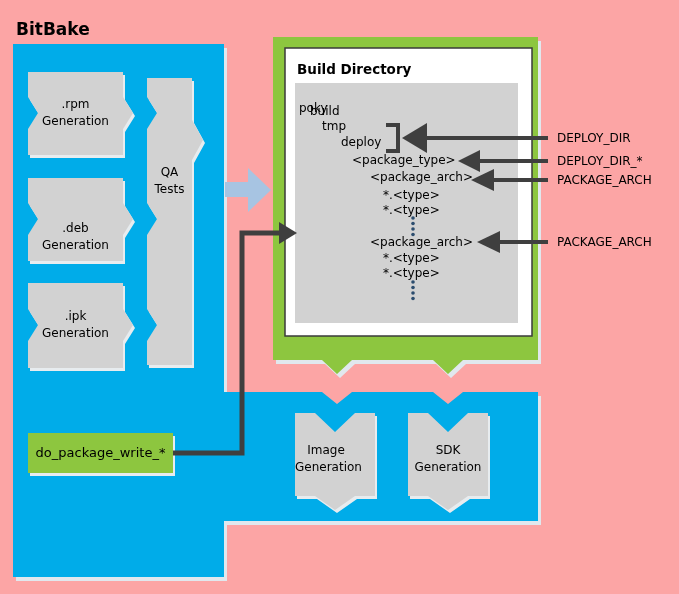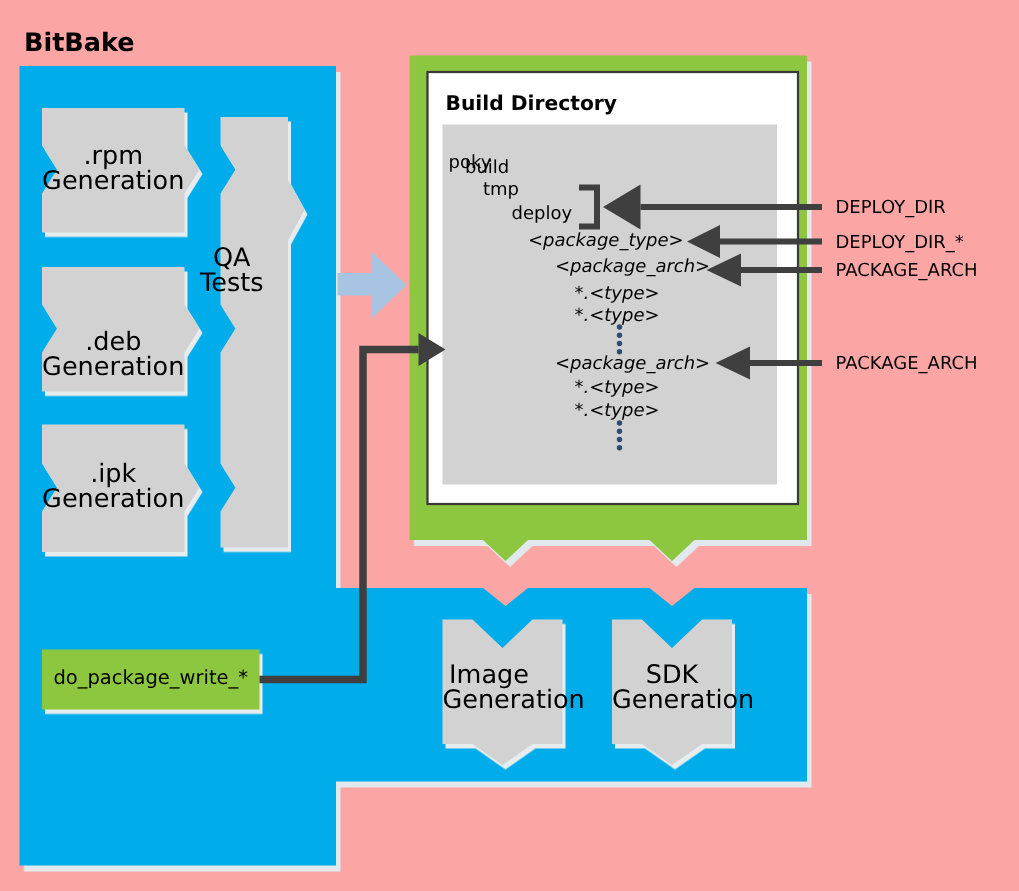--- a/index.html
+++ b/index.html
@@ -3,23 +3,23 @@
 <meta charset="utf-8">
 <style>
   html,body{margin:0;padding:0;background:#ffffff;}
   #stage{
     position:relative;width:679px;height:594px;background:#fca5a5;overflow:hidden;
     font-family:"DejaVu Sans","Liberation Sans",sans-serif;color:#000;
   }
   #shapes{position:absolute;left:0;top:0;}
   .txt{position:absolute;white-space:pre-line;}
   .title{font-weight:bold;font-size:17px;}
-  .boxlabel{font-size:17px;line-height:17px;text-align:center;}
+  .boxlabel{font-size:12px;line-height:17px;text-align:center;}
   .treeitem{font-size:12px;line-height:15px;}
-  .ital{font-style:italic;}
+  .ital{}
   .anno{font-size:12px;line-height:15px;}
   .tasklabel{font-size:13px;line-height:40px;text-align:center;}
   .sh{filter:drop-shadow(3px 4px 0px #e1e8ee);}
   .shg{filter:drop-shadow(2px 3px 0px #e7ecef);}
 </style>
 </head>
 <body>
 
 <div id="stage">
 
@@ -83,21 +83,21 @@
 
   <div class="txt title" style="left:16px;top:19px;">BitBake</div>
   <div class="txt" style="left:297px;top:61px;font-weight:bold;font-size:13.5px;">Build Directory</div>
 
   <div class="txt boxlabel" style="left:28px;top:96px;width:95px;">.rpm
 Generation</div>
   <div class="txt boxlabel" style="left:28px;top:220px;width:95px;">.deb
 Generation</div>
   <div class="txt boxlabel" style="left:28px;top:308px;width:95px;">.ipk
 Generation</div>
-  <div class="txt boxlabel" style="left:132px;top:164px;width:45px;">QA
+  <div class="txt boxlabel" style="left:147px;top:164px;width:45px;">QA
 Tests</div>
 
   <div class="txt tasklabel" style="left:28px;top:433px;width:145px;">do_package_write_*</div>
 
   <div class="txt treeitem" style="left:299px;top:101px;">poky</div>
   <div class="txt treeitem" style="left:310px;top:104px;">build</div>
   <div class="txt treeitem" style="left:322px;top:119px;">tmp</div>
   <div class="txt treeitem" style="left:341px;top:135px;">deploy</div>
   <div class="txt treeitem ital" style="left:352px;top:153px;">&lt;package_type&gt;</div>
   <div class="txt treeitem ital" style="left:370px;top:170px;">&lt;package_arch&gt;</div>

